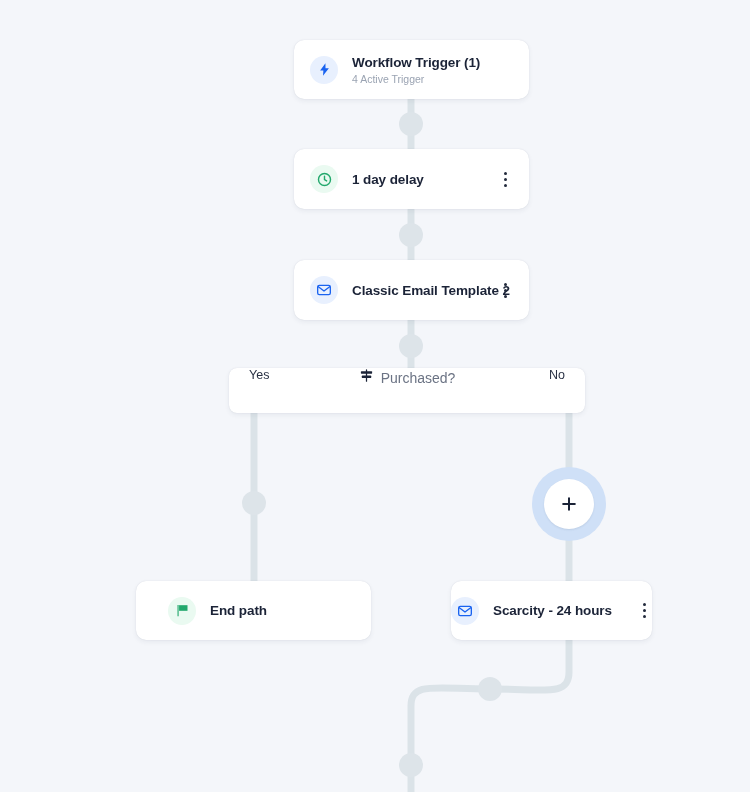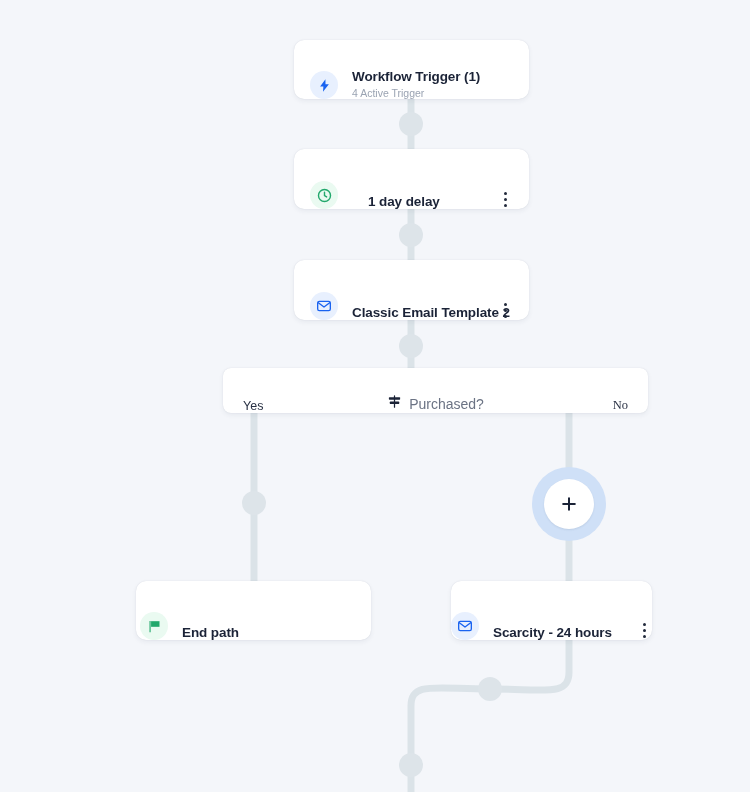--- a/index.html
+++ b/index.html
@@ -35,21 +35,21 @@
     transform: translate(-50%, -50%);
   }
   
   .node {
     position: absolute;
     background: #ffffff;
     border-radius: 10px;
     box-shadow: 0 2px 5px rgba(40, 55, 85, 0.07),
                 0 0 1px rgba(40, 55, 85, 0.16);
     display: flex;
-    align-items: flex-end;
+    align-items: center;
     box-sizing: border-box;
   }
   .node-icon {
     width: 28px;
     height: 28px;
     border-radius: 50%;
     display: flex;
     align-items: center;
     justify-content: center;
     flex: 0 0 auto;
@@ -90,39 +90,39 @@
   .kebab i {
     display: block;
     width: 3px;
     height: 3px;
     border-radius: 50%;
     background: #222a3c;
   }
   
   #branch-bar {
     position: absolute;
-    left: 223px;
+    left: 229px;
     top: 368px;
-    width: 425px;
+    width: 356px;
     height: 45px;
     background: #ffffff;
     border-radius: 8px;
     box-shadow: 0 2px 5px rgba(40, 55, 85, 0.07),
                 0 0 1px rgba(40, 55, 85, 0.16);
     display: flex;
-    align-items: flex-end;
+    align-items: flex-start;
     box-sizing: border-box;
     padding: 0 20px;
   }
   .branch-side {
     font-size: 12.5px;
     color: #2a3245;
     width: 70px;
   }
-  .branch-side.right { text-align: right; font-family: Liberation Serif, serif; }
+  .branch-side.right { text-align: right; }
   .branch-center {
     flex: 1 1 auto;
     display: flex;
     align-items: center;
     justify-content: center;
     gap: 7px;
   }
   .branch-label {
     font-size: 14px;
     color: #6b7384;
@@ -187,21 +187,21 @@
       <svg width="15" height="15" viewBox="0 0 24 24" fill="#1a63f0">
         <path d="M13.5 2 L5 13.5 h5.2 L9.6 22 L19 10 h-5.4 z"></path>
       </svg>
     </div>
     <div class="node-text">
       <div class="node-title">Workflow Trigger (1)</div>
       <div class="node-sub">4 Active Trigger</div>
     </div>
   </div>
 
-  <div class="node" style="left:294px; top:149px; width:235px; height:60px; padding:0 16px; gap:30px;">
+  <div class="node" style="left:294px; top:149px; width:235px; height:60px; padding:0 16px; gap:14px;">
     <div class="node-icon icon-green">
       <svg width="17" height="17" viewBox="0 0 24 24" fill="none" stroke="#22a86c" stroke-width="2">
         <circle cx="12" cy="12" r="8.5"></circle>
         <path d="M12 7.5 V12 l3 2" stroke-linecap="round"></path>
       </svg>
     </div>
     <div class="node-text">
       <div class="node-title">1 day delay</div>
     </div>
     <div class="kebab">
@@ -244,21 +244,21 @@
   </div>
 
   <div id="add-button">
     <div class="inner">
       <svg width="20" height="20" viewBox="0 0 24 24" fill="none" stroke="#1b2337" stroke-width="2.4" stroke-linecap="round">
         <path d="M12 5 V19 M5 12 H19"></path>
       </svg>
     </div>
   </div>
 
-  <div class="node" style="left:136px; top:581px; width:235px; height:59px; padding:0 4px; gap:14px;">
+  <div class="node" style="left:136px; top:581px; width:235px; height:59px; padding:0 32px; gap:14px;">
     <div class="node-icon icon-green">
       <svg width="15" height="15" viewBox="0 0 24 24" fill="#22a86c">
         <path d="M4 3 h1.8 v18 H4 z"></path>
         <path d="M6.5 3.5 H20 v9 H6.5 z"></path>
       </svg>
     </div>
     <div class="node-text">
       <div class="node-title">End path</div>
     </div>
   </div>

